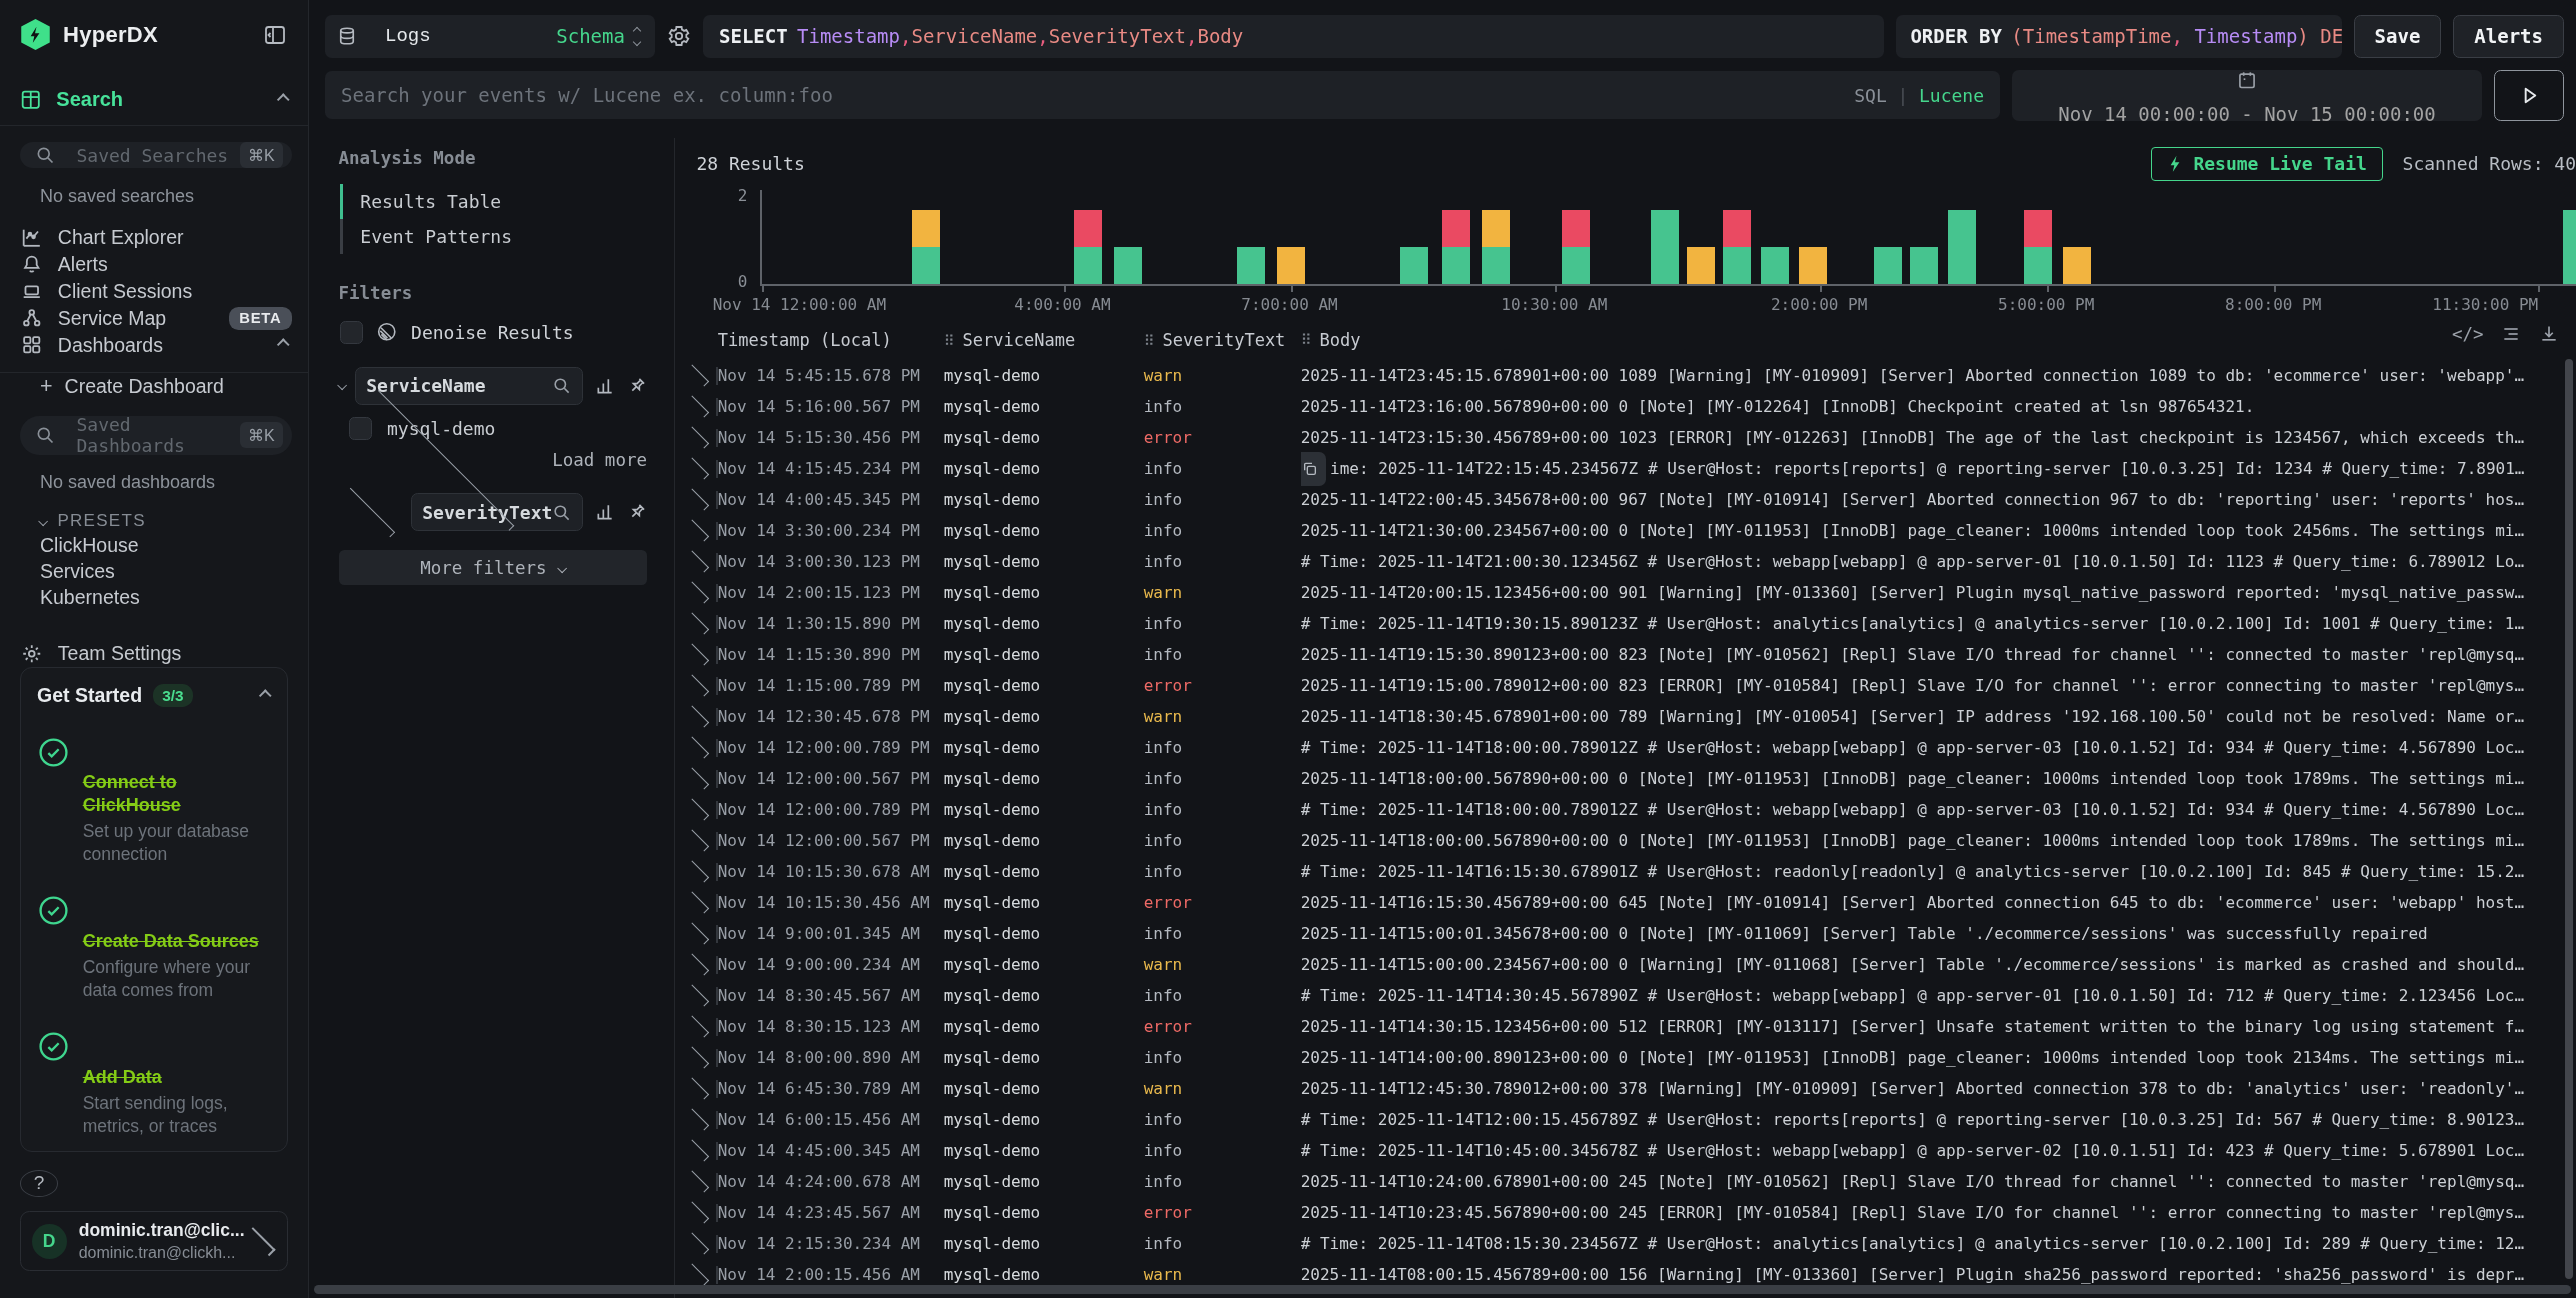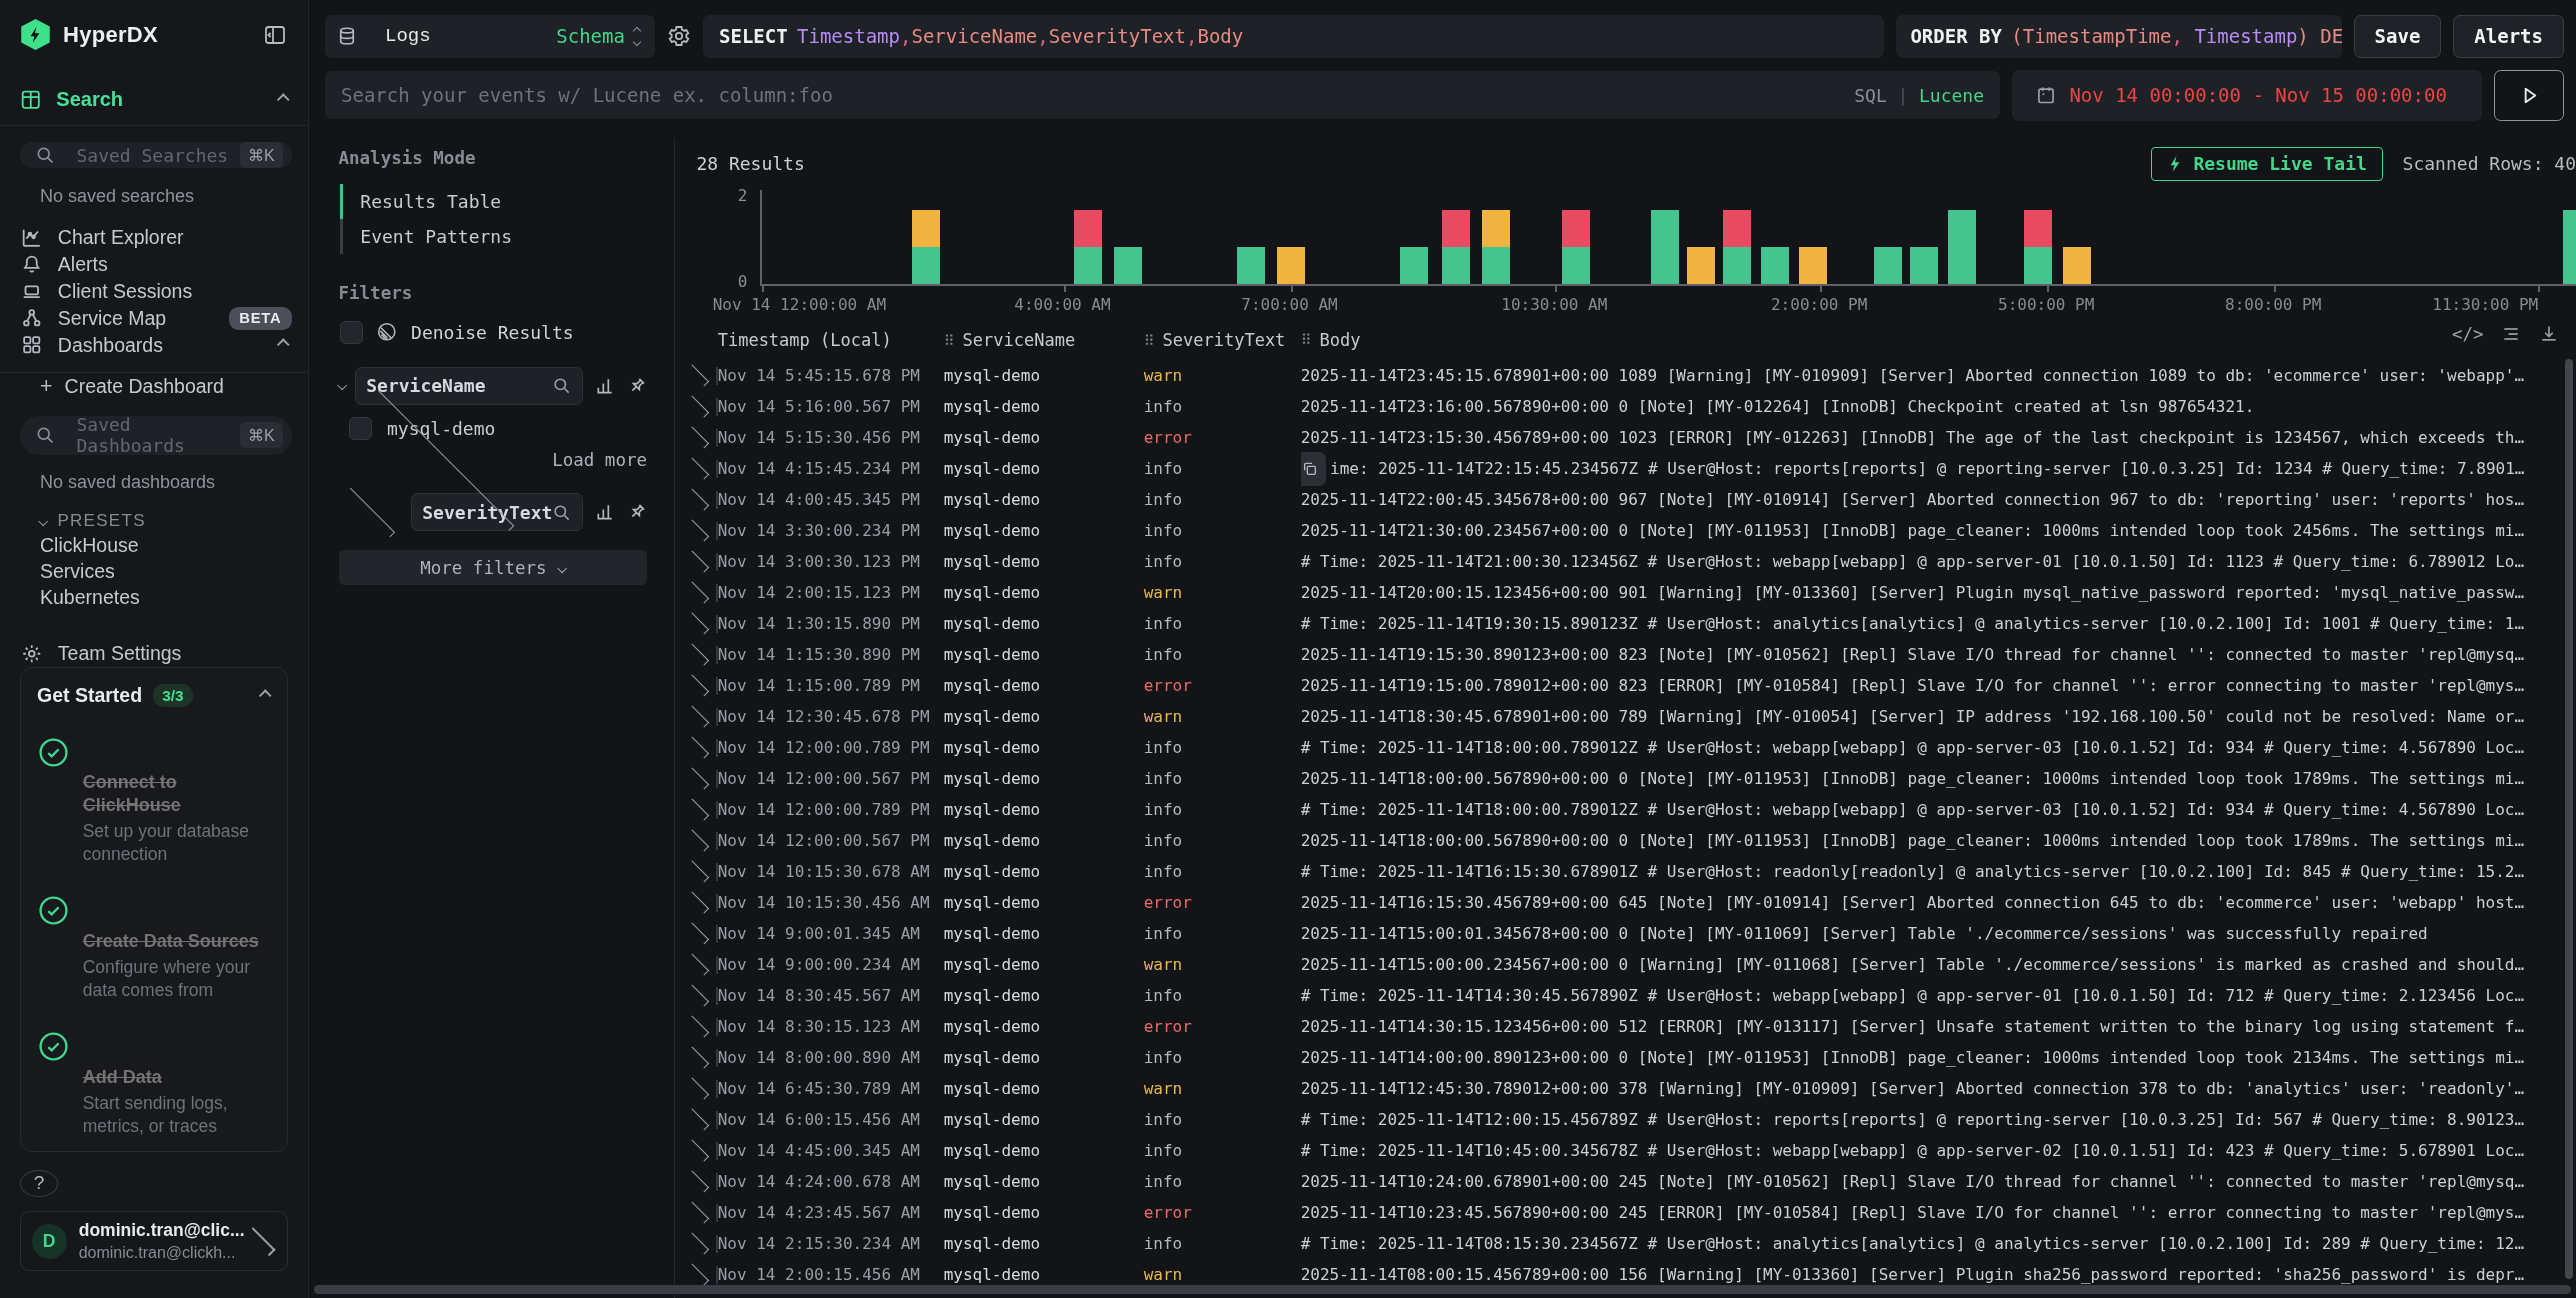--- a/index.html
+++ b/index.html
@@ -45,21 +45,21 @@
   .team-row { display:flex; align-items:center; height:39px; margin-top:29.5px; font-size:19.5px; color:#c6cad0; }
   .team-row .icn { width:23px; color:#b3b8bf; display:flex; justify-content:center; }
   .team-row .lbl { margin-left:14.8px; }
   .gs-card { margin-top:auto; border:1.3px solid #272a30; background:#17191d; border-radius:12px; padding:16px 14.8px 13.4px 16px; width:268px; }
   .gs-head { display:flex; align-items:center; }
   .gs-title { font-size:19.5px; font-weight:bold; color:#e8ebee; }
   .gs-badge { margin-left:10.7px; background:#1c3326; color:#4ade8f; font-size:15.4px; font-weight:bold; border-radius:10.7px; padding:2.7px 9.4px; }
   .gs-head .chev { margin-left:auto; margin-right:4px; }
   .gs-item { display:flex; margin-top:20px; }
   .gs-check { flex:0 0 31px; height:31px; margin:9.4px 13.4px 0 1.3px; }
-  .gs-item-title { font-size:18px; font-weight:bold; color:#737373; text-decoration:line-through; margin-bottom:4px; line-height:1.25;margin-top:44px; }
+  .gs-item-title { font-size:18px; font-weight:bold; color:#84cc16; text-decoration:line-through; margin-bottom:4px; line-height:1.25;margin-top:44px; }
   .gs-item-desc { font-size:17.5px; color:#6d737b; line-height:1.3; }
   .help-circle { width:38px; height:38px; border:1.3px solid #3a3e45; border-radius:50%; color:#b5bac1;
     font-size:19px; display:flex; align-items:center; justify-content:center; margin:17.5px 0 14.8px 0; }
   .user-card { border:1.3px solid #2a2d33; border-radius:9.4px; display:flex; align-items:center; padding:8px 10.7px; width:268px; }
   .avatar { width:35px; height:35px; border-radius:50%; background:#173226; color:#45d68c; font-weight:bold;
     font-size:17.5px; display:flex; align-items:center; justify-content:center; flex:0 0 35px; }
   .user-texts { margin-left:12px; overflow:hidden; }
   .user-name { font-size:17.5px; font-weight:bold; color:#e7eaed; white-space:nowrap; }
   .user-email { font-size:16px; color:#878d95; white-space:nowrap; margin-top:2.7px; }
   .user-card .chev { margin-left:auto; }
@@ -82,21 +82,21 @@
   .tk-purple { color:#b78cf5; } .tk-salmon { color:#e88a84; } .tk-pink { color:#e85d7f; }
   .order-box { width:446px; height:43px; padding:0 14.8px; overflow:hidden; white-space:nowrap; }
   .btn { height:43px; background:#1f2227; border:1.3px solid #3a3e45; border-radius:6.7px; color:#f2f4f6;
     font-family:"DejaVu Sans Mono",monospace; font-size:19px; font-weight:bold; padding:0 20px;
     display:flex; align-items:center; }
   .tb-row2 { margin-top:12px; display:flex; align-items:center; gap:12px; }
   .search-events { flex:1; height:48px; padding:0 16px; min-width:0; }
   .search-events .ph { color:#6d737b; }
   .langs { margin-left:auto; display:flex; align-items:center; gap:10.7px; font-size:18px; }
   .langs .sql { color:#8a9098; } .langs .sep { color:#4a4e55; } .langs .lucene { color:#45d68c; }
-  .date-box { width:470px; height:51px; padding:0 24px; color:#ef4444; gap:13.4px; }
+  .date-box { width:470px; height:51px; padding:0 16px; color:#a3a3a3; gap:13.4px;flex-direction:column; }
   .date-box .icn { color:#9aa0a8; display:flex; }
   .play-btn { width:70px; height:51px; border:1.3px solid #8f959d; border-radius:6.7px; background:transparent;
     color:#e6e9ec; display:flex; align-items:center; justify-content:center; }
 
   
   .content { flex:1; display:flex; min-height:0; position:relative; margin-top:17.5px; }
   .filters-panel { width:366px; flex:0 0 366px; border-right:1.3px solid #24272c; padding:9.4px 27px 0 29.5px; }
   .panel-label { font-family:"DejaVu Sans Mono",monospace; font-size:17.5px; font-weight:bold; color:#868c94; }
   .mode-group { margin:16px 0 29.5px 1.3px; }
   .mode-item { display:flex; align-items:center; height:35px; border-left:3.4px solid #3a3e44; padding-left:17.5px;

